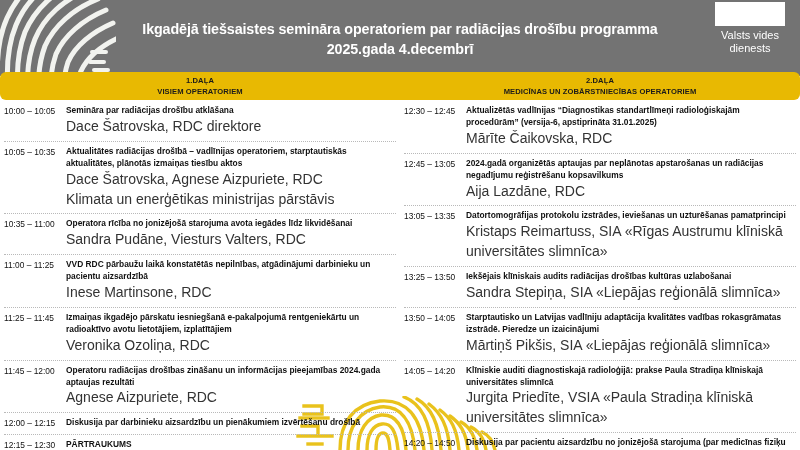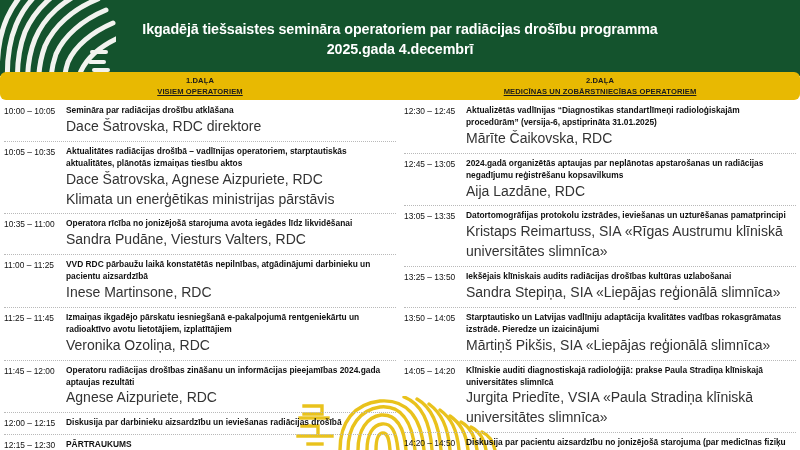--- a/index.html
+++ b/index.html
@@ -7,21 +7,21 @@
     width:800px;height:450px;overflow:hidden;
     background:#ffffff;
     font-family:"Liberation Sans","DejaVu Sans",sans-serif;
     -webkit-font-smoothing:antialiased;
   }
   .page{position:relative;width:800px;height:450px;overflow:hidden;background:#fff;}
 
   
   .header{
     position:absolute;left:0;top:0;width:800px;height:76px;
-    background:#14532d;overflow:hidden;
+    background:#737373;overflow:hidden;
   }
   .fingerprint-green{
     position:absolute;left:-34px;top:-30px;width:150px;height:130px;
     overflow:hidden;pointer-events:none;
   }
   .fingerprint-green svg{display:block;}
   .header-title{
     position:absolute;left:120px;top:19px;width:560px;
     text-align:center;color:#ffffff;
     font-size:14.3px;font-weight:bold;line-height:1.42;
@@ -43,21 +43,21 @@
     position:absolute;left:0;top:72px;width:800px;height:28px;
     background:#e8b902;
     border-radius:6px;
   }
   .partbar .col{
     position:absolute;top:0;height:28px;text-align:center;color:#1a1a1a;
     font-size:7.6px;font-weight:bold;letter-spacing:0.1px;
     display:flex;flex-direction:column;justify-content:center;align-items:center;
   }
   .partbar .col .l1{display:block;line-height:1.45;}
-  .partbar .col .l2{display:block;line-height:1.45;text-decoration:underline;}
+  .partbar .col .l2{display:block;line-height:1.45;}
   .partbar .col-1{left:0;width:400px;}
   .partbar .col-2{left:400px;width:400px;}
 
   
   .fingerprint-yellow{
     position:absolute;left:288px;top:396px;width:230px;height:56px;
     overflow:hidden;pointer-events:none;z-index:0;
   }
 
   
@@ -114,20 +114,27 @@
           <path d="M128 100 L 142 100"></path>
         </g>
       </svg>
     </div>
 
     <div class="header-title">
       <span>Ikgadējā tiešsaistes semināra operatoriem par radiācijas drošību programma</span><br>
       <span>2025.gada 4.decembrī</span>
     </div>
 
+    <div class="logo-block">
+      <div class="logo-mark"></div>
+      <div class="logo-text">
+        <span>Valsts vides</span><br>
+        <span>dienests</span>
+      </div>
+    </div>
   </div>
 
   <div class="partbar">
     <div class="col col-1">
       <span class="l1">1.DAĻA</span>
       <span class="l2">VISIEM OPERATORIEM</span>
     </div>
     <div class="col col-2">
       <span class="l1">2.DAĻA</span>
       <span class="l2">MEDICĪNAS UN ZOBĀRSTNIECĪBAS OPERATORIEM</span>
@@ -210,21 +217,21 @@
         <div class="time">11:45 – 12:00</div>
         <div class="body">
           <p class="topic">Operatoru radiācijas drošības zināšanu un informācijas pieejamības 2024.gada aptaujas rezultāti</p>
           <p class="speaker">Agnese Aizpuriete, RDC</p>
         </div>
       </div>
 
       <div class="row">
         <div class="time">12:00 – 12:15</div>
         <div class="body">
-          <p class="topic">Diskusija par darbinieku aizsardzību un ieviešanas radiācijas drošībā</p>
+          <p class="topic">Diskusija par darbinieku aizsardzību un pienākumiem izvērtēšanu drošībā</p>
         </div>
       </div>
 
       <div class="row">
         <div class="time">12:15 – 12:30</div>
         <div class="body">
           <p class="topic">PĀRTRAUKUMS</p>
         </div>
       </div>
     </div>

